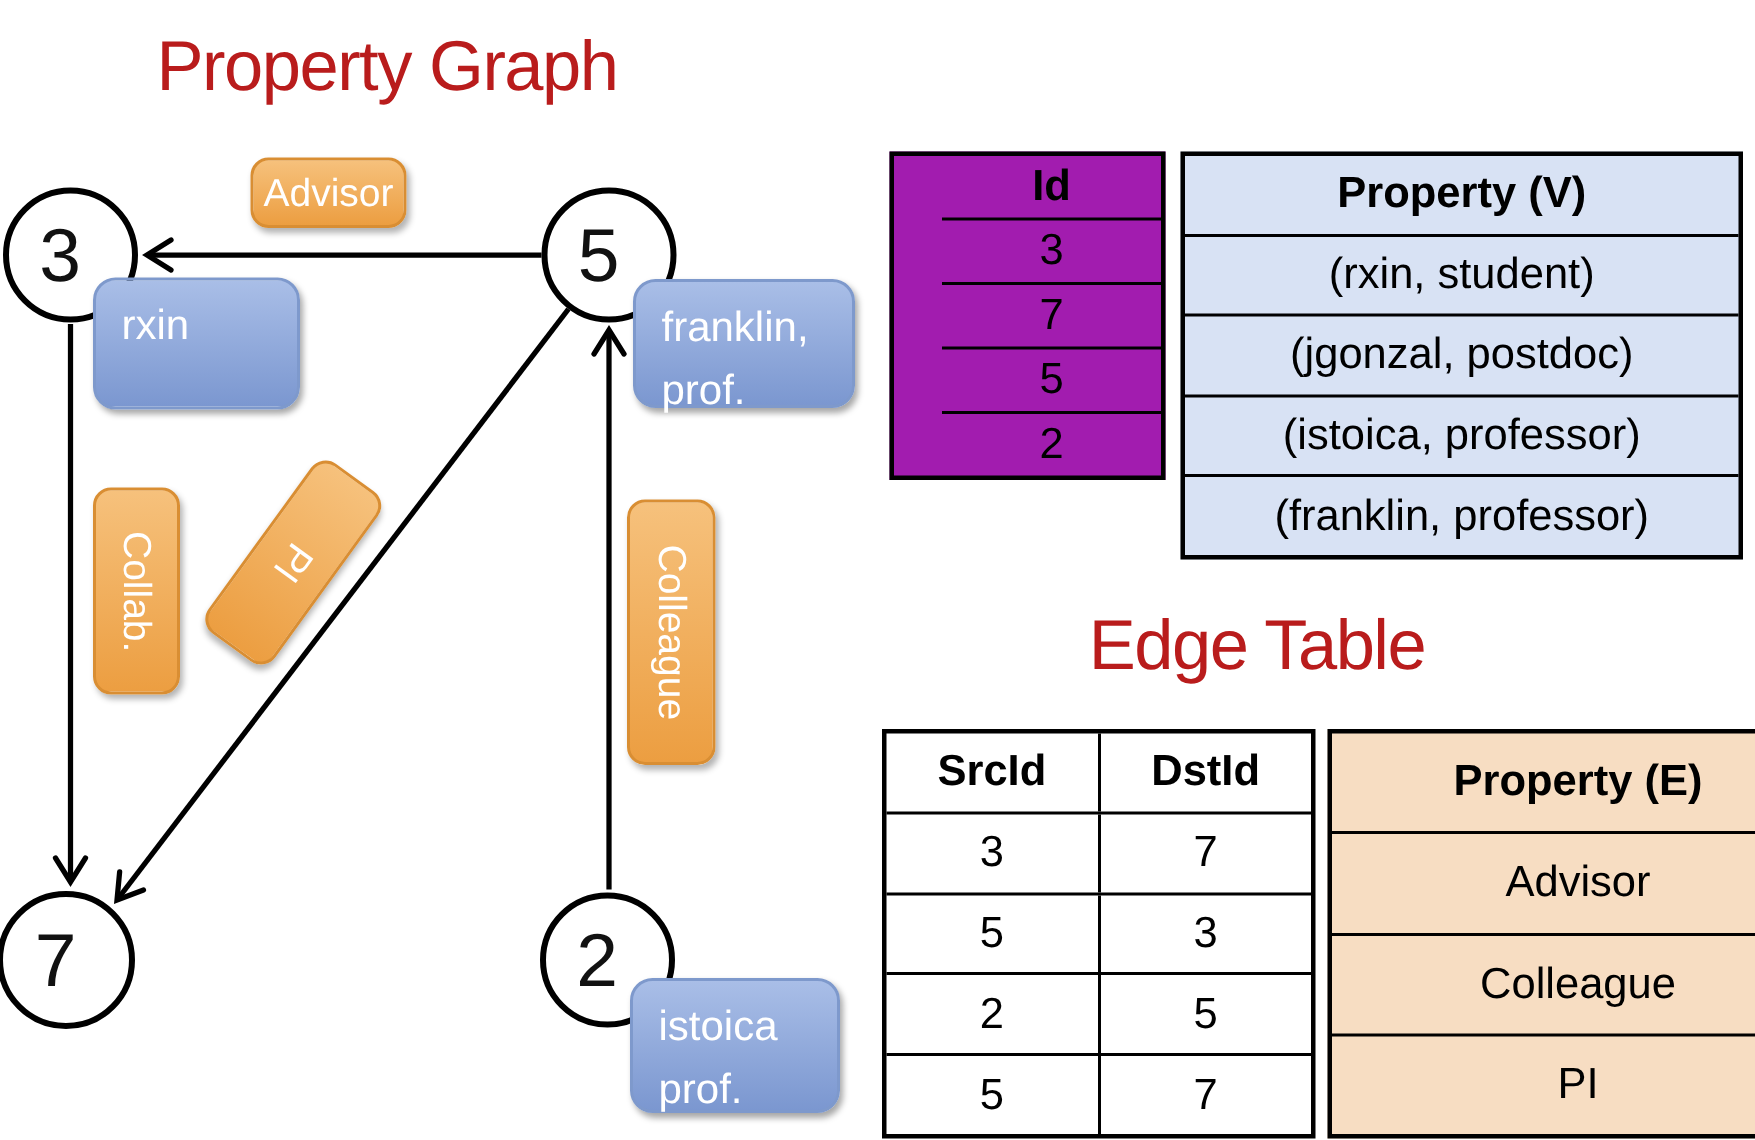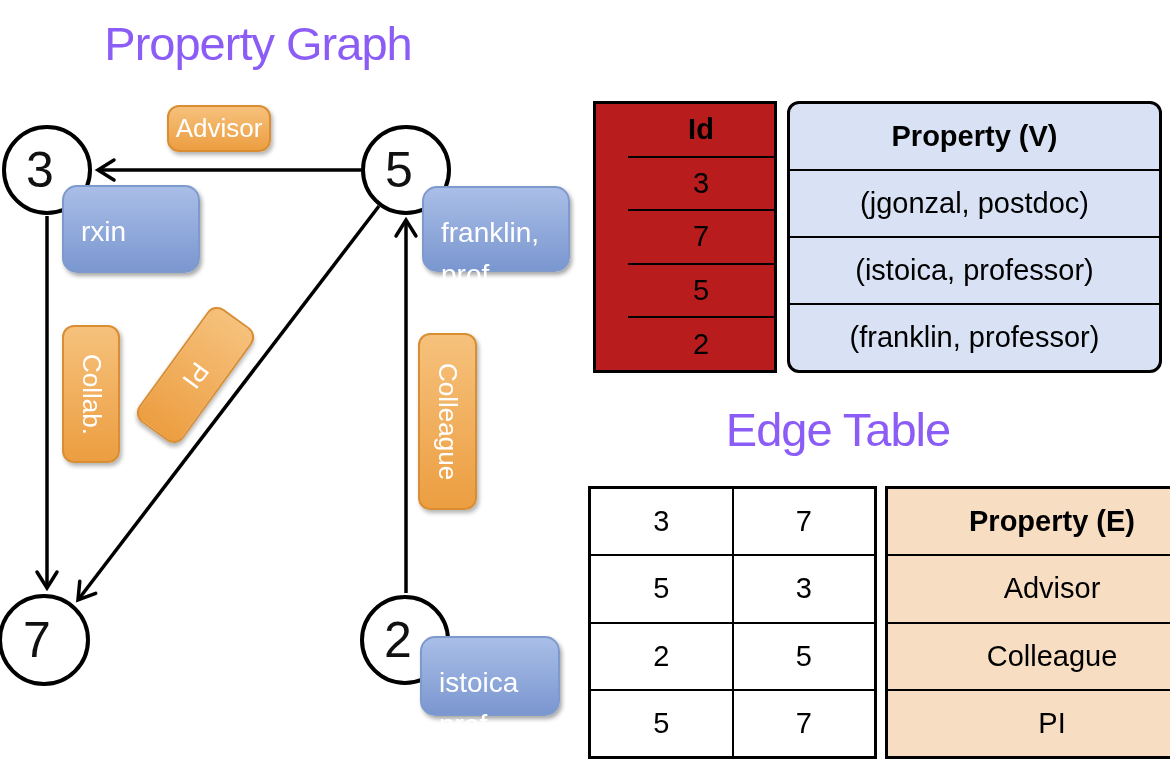--- a/index.html
+++ b/index.html
@@ -3,21 +3,21 @@
 <meta charset="utf-8">
 <style>
   html,body{margin:0;padding:0;background:#fff;}
   #stage{
     position:relative;width:1170px;height:760px;overflow:hidden;
     font-family:"Liberation Sans",sans-serif;background:#fff;color:#000;
   }
   
   .big-title{
     position:absolute;text-align:center;font-size:47px;font-weight:normal;
-    letter-spacing:-1px;color:#8b5cf6;white-space:nowrap;
+    letter-spacing:-1px;color:#b91c1c;white-space:nowrap;
   }
   #title-graph{left:0;top:16px;width:516px;}
   #title-vertex{left:593px;top:18px;width:494px;}
   #title-edge{left:593px;top:402px;width:490px;}
 
   
   #graph-panel{position:absolute;left:0;top:0;width:585px;height:760px;}
   #edge-svg{position:absolute;left:0;top:0;z-index:1;}
   .node-circle{
     position:absolute;z-index:2;background:#fff;border:4px solid #000;border-radius:50%;
@@ -26,26 +26,26 @@
   }
   #node-3{left:2px;top:125px;width:90px;height:90px;}
   #node-5{left:361px;top:125px;width:90px;height:90px;}
   #node-7{left:-2px;top:594px;width:92px;height:92px;}
   #node-2{left:360px;top:595px;width:90px;height:90px;}
 
   .vprop{
     position:absolute;z-index:3;border-radius:15px;box-sizing:border-box;
     background:linear-gradient(#a9bee7,#7b97d0);
     border:2px solid #7e99cc;box-shadow:2px 3px 4px rgba(0,0,0,.35);
-    color:#fff;font-size:28px;line-height:1.5;padding:24px 6px 0 17px;
+    color:#fff;font-size:28px;line-height:1.5;padding:9px 6px 0 17px;
   }
   #prop-rxin{left:62px;top:185px;width:138px;height:88px;}
   #prop-franklin{left:422px;top:186px;width:148px;height:86px;}
   #prop-jgonzal{left:62px;top:652px;width:136px;height:90px;}
-  #prop-istoica{left:420px;top:636px;width:140px;height:80px;}
+  #prop-istoica{left:420px;top:652px;width:140px;height:90px;}
 
   .eprop{
     position:absolute;z-index:3;border-radius:12px;box-sizing:border-box;
     background:linear-gradient(#f6c17c,#ec9e41);
     border:2px solid #d98e33;box-shadow:2px 3px 4px rgba(0,0,0,.3);
     color:#fff;display:flex;align-items:center;justify-content:center;
     font-size:26px;white-space:nowrap;
   }
   #elabel-advisor{left:167px;top:105px;width:104px;height:47px;}
   .eprop.vert{writing-mode:vertical-rl;text-orientation:mixed;}
@@ -63,22 +63,22 @@
     border-top:2.5px solid #000;font-size:29px;box-sizing:border-box;
   }
   .t-row:first-child{border-top:none;}
   .t-row.hdr{font-weight:bold;}
   .t-cell{
     flex:1;height:100%;display:flex;align-items:center;justify-content:center;
     box-sizing:border-box;
   }
   .t-cell.div-left{border-left:2.5px solid #000;}
   
-  #vt-id  {left:593px;top:101px;width:184px;height:272px;background:#b91c1c;padding-left:32px;}
-  #vt-prop{left:787px;top:101px;width:375px;height:272px;background:#d8e2f4;border-radius:12px;}
+  #vt-id  {left:593px;top:101px;width:184px;height:219px;background:#a21caf;padding-left:32px;}
+  #vt-prop{left:787px;top:101px;width:375px;height:272px;background:#d8e2f4;}
   
   #et-ids {left:588px;top:486px;width:289px;height:273px;background:#fff;}
   #et-prop{left:885px;top:486px;width:334px;height:273px;background:#f7ddc2;}
 </style>
 </head>
 <body>
 
 <div id="stage">
 
   <div class="big-title" id="title-graph">Property Graph</div>
@@ -131,26 +131,31 @@
 
   <div class="sub-table" id="vt-id">
     <div class="t-row hdr">Id</div>
     <div class="t-row">3</div>
     <div class="t-row">7</div>
     <div class="t-row">5</div>
     <div class="t-row">2</div>
   </div>
   <div class="sub-table" id="vt-prop">
     <div class="t-row hdr">Property (V)</div>
+    <div class="t-row">(rxin, student)</div>
     <div class="t-row">(jgonzal, postdoc)</div>
     <div class="t-row">(istoica, professor)</div>
     <div class="t-row">(franklin, professor)</div>
   </div>
 
   <div class="sub-table" id="et-ids">
+    <div class="t-row hdr">
+      <div class="t-cell">SrcId</div>
+      <div class="t-cell div-left">DstId</div>
+    </div>
     <div class="t-row">
       <div class="t-cell">3</div>
       <div class="t-cell div-left">7</div>
     </div>
     <div class="t-row">
       <div class="t-cell">5</div>
       <div class="t-cell div-left">3</div>
     </div>
     <div class="t-row">
       <div class="t-cell">2</div>

